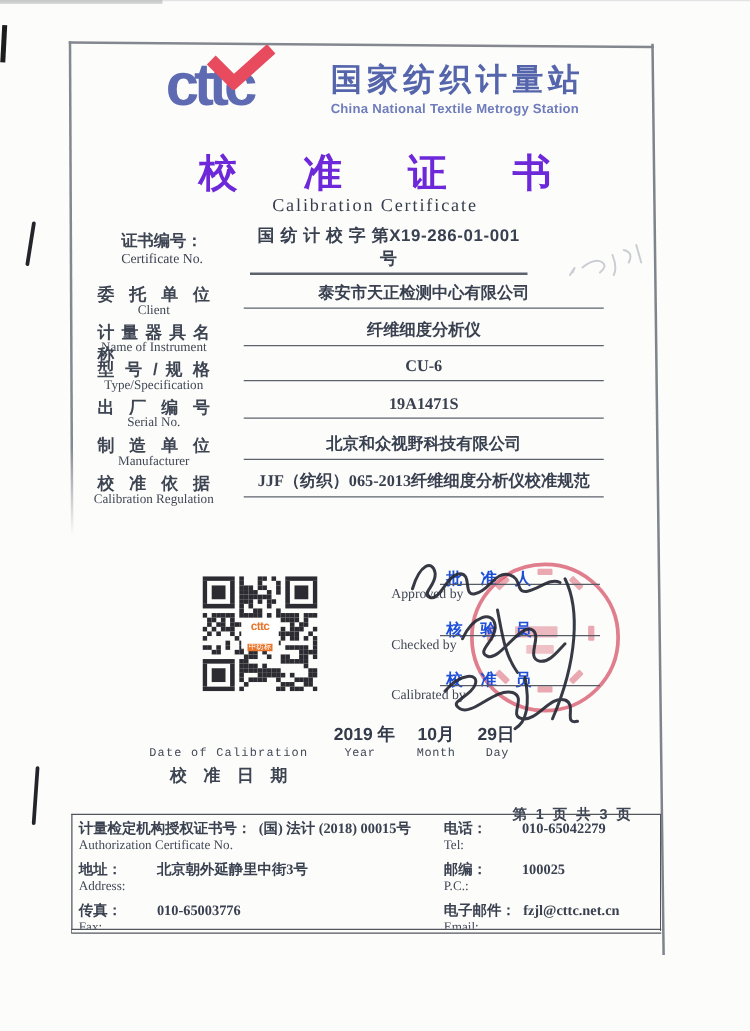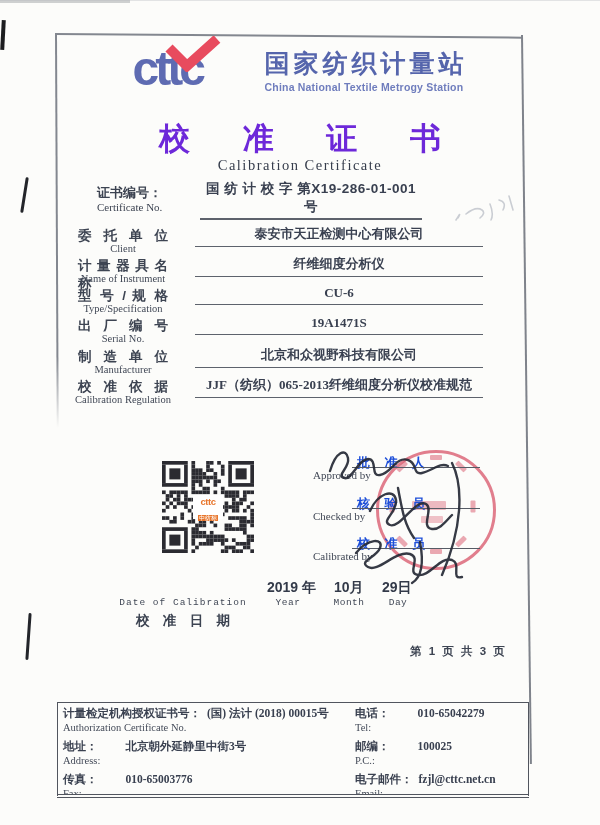--- a/index.html
+++ b/index.html
@@ -49,21 +49,21 @@
   .stamp .g{position:absolute;width:12px;height:5px;background:rgba(216,84,104,.5);border-radius:1px;}
   .sig-svg{position:absolute;left:300px;top:425px;}
   
   .d-zh{position:absolute;left:136px;top:612px;width:94px;font-size:13.5px;font-weight:700;text-align:justify;text-align-last:justify;}
   .d-en{position:absolute;left:116px;top:597px;width:134px;text-align:center;font-size:9.5px;letter-spacing:1px;font-family:"Liberation Mono",monospace;color:#414856;}
   .d-num{position:absolute;top:579px;font-size:14px;font-weight:700;color:#333a49;}
   .d-sub{position:absolute;top:597px;font-size:9.5px;letter-spacing:.5px;font-family:"Liberation Mono",monospace;text-align:center;color:#414856;}
   
   .page-marker{position:absolute;left:410px;top:644px;width:120px;font-size:11.5px;letter-spacing:2px;font-weight:600;color:#3d4452;}
   
-  .ftable{position:absolute;left:57px;top:702px;width:472px;height:96px;border:1.6px solid #51555e;border-bottom:4px double #51555e;display:grid;grid-template-columns:292px 1fr;grid-template-rows:33px 33px 1fr;padding:1px 0 0 0;box-sizing:border-box;}
+  .ftable{position:absolute;left:57px;top:651px;width:472px;height:96px;border:1.6px solid #51555e;border-bottom:4px double #51555e;display:grid;grid-template-columns:292px 1fr;grid-template-rows:33px 33px 1fr;padding:1px 0 0 0;box-sizing:border-box;}
   .fcell{padding:2px 0 0 5px;overflow:hidden;}
   .fl1{display:flex;align-items:baseline;gap:6px;white-space:nowrap;}
   .fzh{font-size:11.5px;font-weight:700;color:#3a4150;}
   .fval{font-size:11.5px;font-weight:600;color:#394050;font-family:"Liberation Serif",serif;}
   .fen{font-size:10.5px;font-family:"Liberation Serif",serif;color:#434a58;margin-top:1px;}
   .gap24{margin-left:22px;}
 </style>
 </head>
 <body>
 

